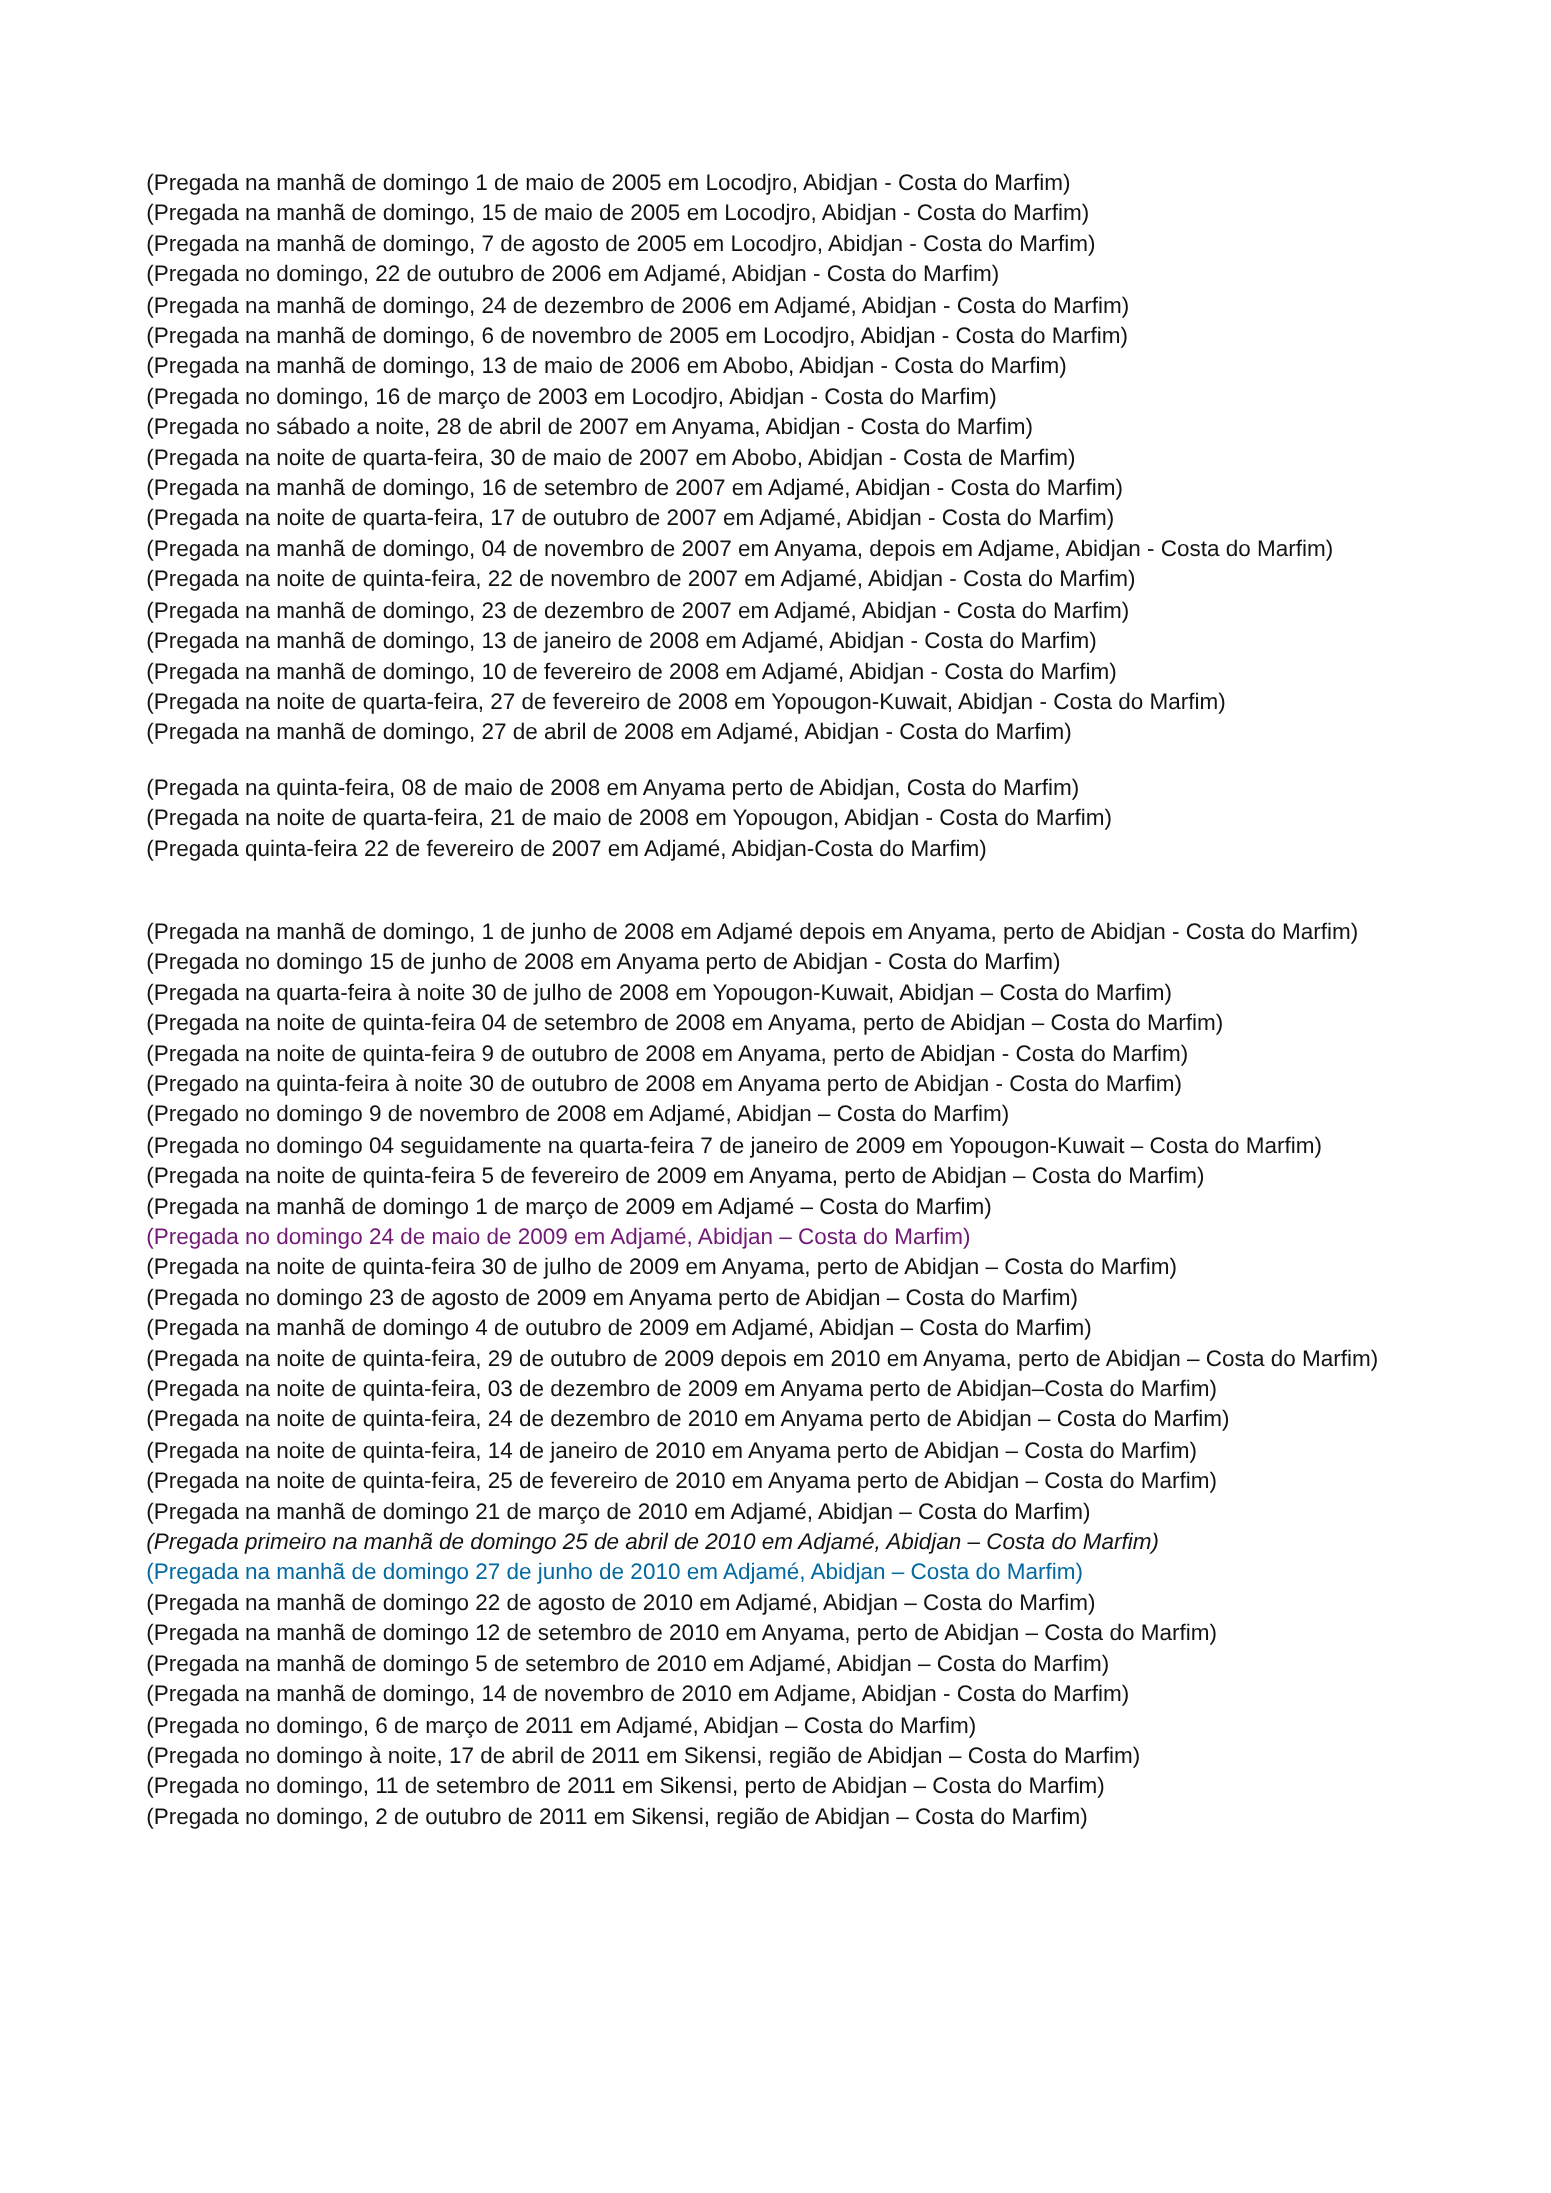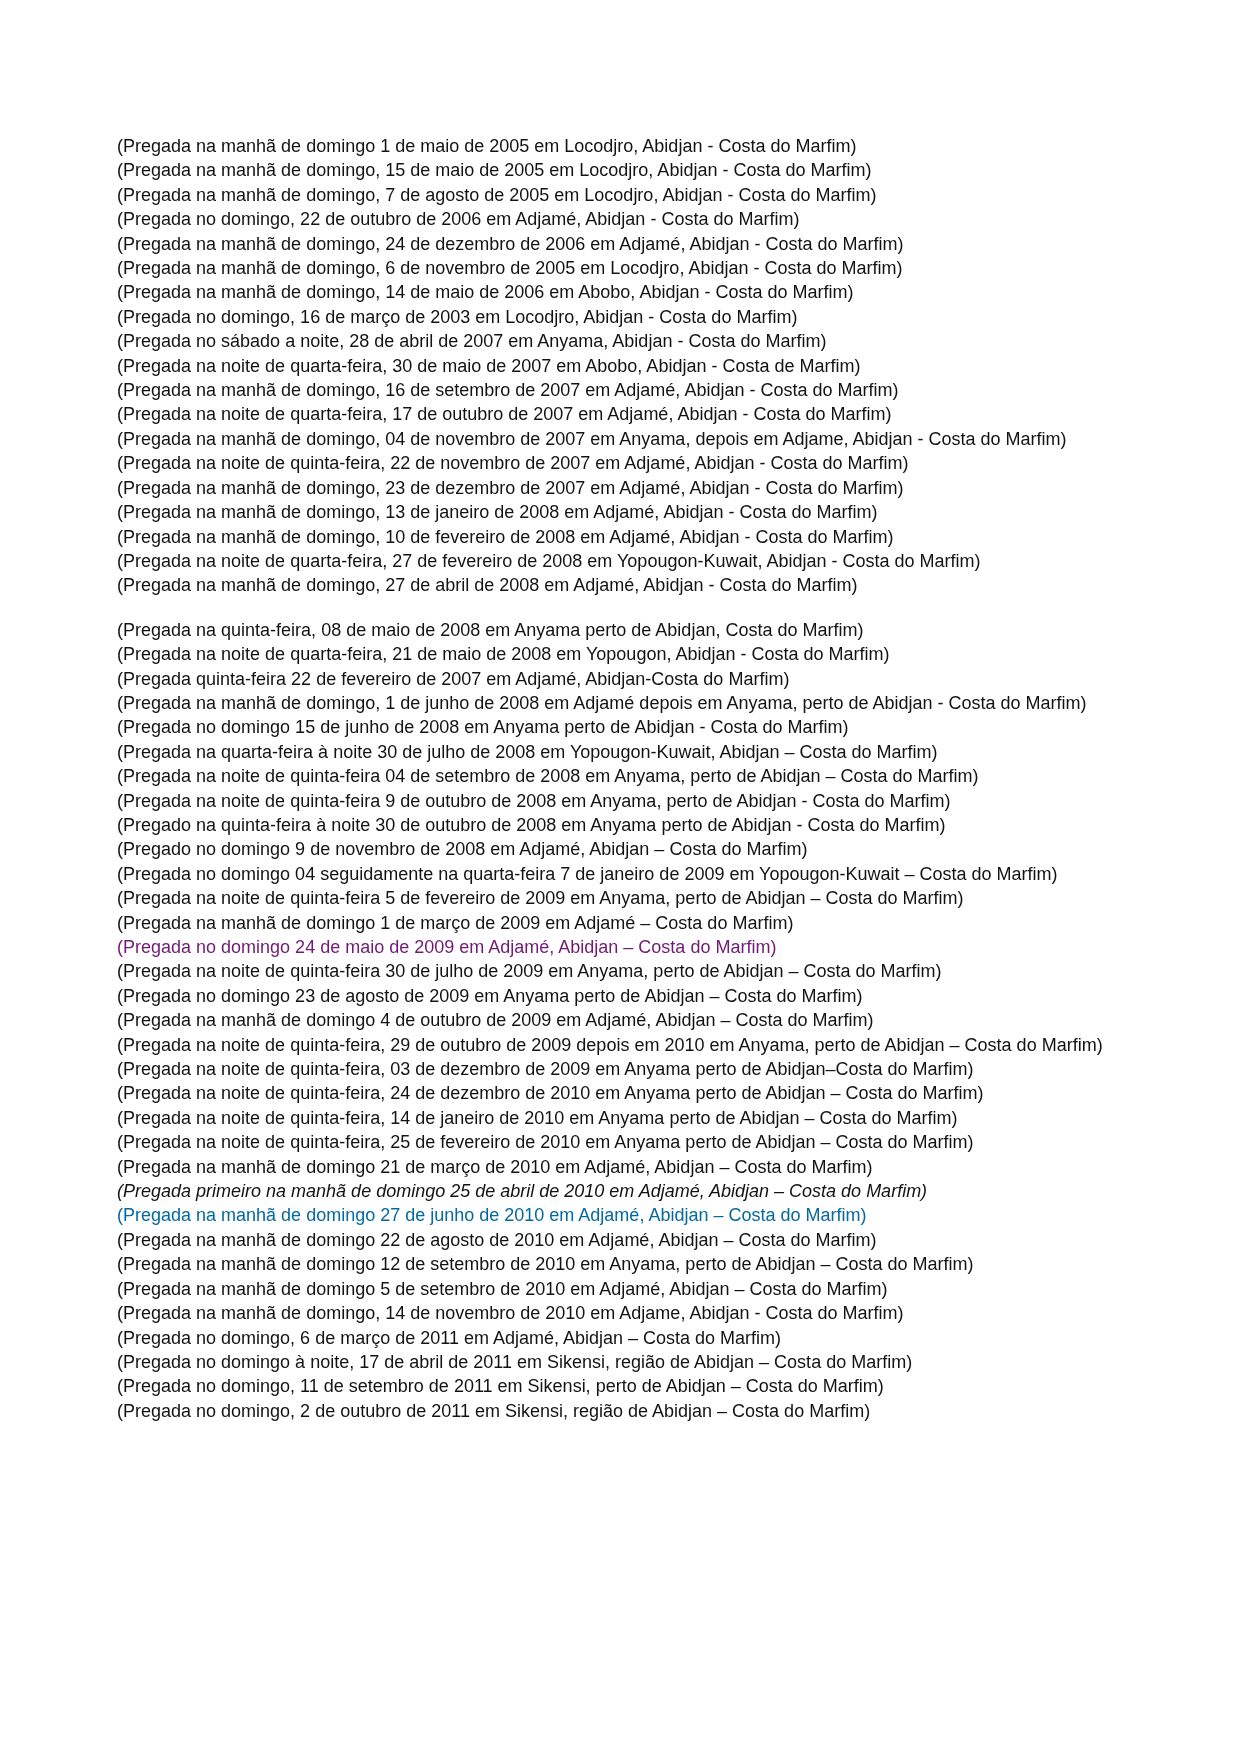--- a/index.html
+++ b/index.html
@@ -40,37 +40,37 @@
 <body>
 
 <div class="page" style="background: rgb(255, 255, 255);">
   <div class="text-block" id="lines-container">
       <p class="doc-line" style="color: rgb(19, 19, 19);">(Pregada na manhã de domingo 1 de maio de 2005 em Locodjro, Abidjan - Costa do Marfim)</p>
       <p class="doc-line" style="color: rgb(19, 19, 19);">(Pregada na manhã de domingo, 15 de maio de 2005 em Locodjro, Abidjan - Costa do Marfim)</p>
       <p class="doc-line" style="color: rgb(19, 19, 19);">(Pregada na manhã de domingo, 7 de agosto de 2005 em Locodjro, Abidjan - Costa do Marfim)</p>
       <p class="doc-line" style="color: rgb(19, 19, 19);">(Pregada no domingo, 22 de outubro de 2006 em Adjamé, Abidjan - Costa do Marfim)</p>
       <p class="doc-line" style="color: rgb(19, 19, 19);">(Pregada na manhã de domingo, 24 de dezembro de 2006 em Adjamé, Abidjan - Costa do Marfim)</p>
       <p class="doc-line" style="color: rgb(19, 19, 19);">(Pregada na manhã de domingo, 6 de novembro de 2005 em Locodjro, Abidjan - Costa do Marfim)</p>
-      <p class="doc-line" style="color: rgb(19, 19, 19);">(Pregada na manhã de domingo, 14 de maio de 2006 em Abobo, Abidjan - Costa do Marfim)</p>
+      <p class="doc-line" style="color: rgb(19, 19, 19);">(Pregada na manhã de domingo, 13 de maio de 2006 em Abobo, Abidjan - Costa do Marfim)</p>
       <p class="doc-line" style="color: rgb(19, 19, 19);">(Pregada no domingo, 16 de março de 2003 em Locodjro, Abidjan - Costa do Marfim)</p>
       <p class="doc-line" style="color: rgb(19, 19, 19);">(Pregada no sábado a noite, 28 de abril de 2007 em Anyama, Abidjan - Costa do Marfim)</p>
       <p class="doc-line" style="color: rgb(19, 19, 19);">(Pregada na noite de quarta-feira, 30 de maio de 2007 em Abobo, Abidjan - Costa de Marfim)</p>
       <p class="doc-line" style="color: rgb(19, 19, 19);">(Pregada na manhã de domingo, 16 de setembro de 2007 em Adjamé, Abidjan - Costa do Marfim)</p>
       <p class="doc-line" style="color: rgb(19, 19, 19);">(Pregada na noite de quarta-feira, 17 de outubro de 2007 em Adjamé, Abidjan - Costa do Marfim)</p>
       <p class="doc-line" style="color: rgb(19, 19, 19);">(Pregada na manhã de domingo, 04 de novembro de 2007 em Anyama, depois em Adjame, Abidjan - Costa do Marfim)</p>
       <p class="doc-line" style="color: rgb(19, 19, 19);">(Pregada na noite de quinta-feira, 22 de novembro de 2007 em Adjamé, Abidjan - Costa do Marfim)</p>
       <p class="doc-line" style="color: rgb(19, 19, 19);">(Pregada na manhã de domingo, 23 de dezembro de 2007 em Adjamé, Abidjan - Costa do Marfim)</p>
       <p class="doc-line" style="color: rgb(19, 19, 19);">(Pregada na manhã de domingo, 13 de janeiro de 2008 em Adjamé, Abidjan - Costa do Marfim)</p>
       <p class="doc-line" style="color: rgb(19, 19, 19);">(Pregada na manhã de domingo, 10 de fevereiro de 2008 em Adjamé, Abidjan - Costa do Marfim)</p>
       <p class="doc-line" style="color: rgb(19, 19, 19);">(Pregada na noite de quarta-feira, 27 de fevereiro de 2008 em Yopougon-Kuwait, Abidjan - Costa do Marfim)</p>
       <p class="doc-line" style="color: rgb(19, 19, 19);">(Pregada na manhã de domingo, 27 de abril de 2008 em Adjamé, Abidjan - Costa do Marfim)</p>
       <p class="doc-line" style="color: rgb(19, 19, 19); margin-top: 20px;">(Pregada na quinta-feira, 08 de maio de 2008 em Anyama perto de Abidjan, Costa do Marfim)</p>
       <p class="doc-line" style="color: rgb(19, 19, 19);">(Pregada na noite de quarta-feira, 21 de maio de 2008 em Yopougon, Abidjan - Costa do Marfim)</p>
       <p class="doc-line" style="color: rgb(19, 19, 19);">(Pregada quinta-feira 22 de fevereiro de 2007 em Adjamé, Abidjan-Costa do Marfim)</p>
-      <p class="doc-line" style="color: rgb(19, 19, 19);">(Pregada na manhã de domingo, 1 de junho de 2008 em Adjamé depois em Anyama, perto de Abidjan - Costa do Marfim)</p>
+      <p class="doc-line" style="color: rgb(19, 19, 19); margin-top: 42px;">(Pregada na manhã de domingo, 1 de junho de 2008 em Adjamé depois em Anyama, perto de Abidjan - Costa do Marfim)</p>
       <p class="doc-line" style="color: rgb(19, 19, 19);">(Pregada no domingo 15 de junho de 2008 em Anyama perto de Abidjan - Costa do Marfim)</p>
       <p class="doc-line" style="color: rgb(19, 19, 19);">(Pregada na quarta-feira à noite 30 de julho de 2008 em Yopougon-Kuwait, Abidjan – Costa do Marfim)</p>
       <p class="doc-line" style="color: rgb(19, 19, 19);">(Pregada na noite de quinta-feira 04 de setembro de 2008 em Anyama, perto de Abidjan – Costa do Marfim)</p>
       <p class="doc-line" style="color: rgb(19, 19, 19);">(Pregada na noite de quinta-feira 9 de outubro de 2008 em Anyama, perto de Abidjan - Costa do Marfim)</p>
       <p class="doc-line" style="color: rgb(19, 19, 19);">(Pregado na quinta-feira à noite 30 de outubro de 2008 em Anyama perto de Abidjan - Costa do Marfim)</p>
       <p class="doc-line" style="color: rgb(19, 19, 19);">(Pregado no domingo 9 de novembro de 2008 em Adjamé, Abidjan – Costa do Marfim)</p>
       <p class="doc-line" style="color: rgb(19, 19, 19);">(Pregada no domingo 04 seguidamente na quarta-feira 7 de janeiro de 2009 em Yopougon-Kuwait – Costa do Marfim)</p>
       <p class="doc-line" style="color: rgb(19, 19, 19);">(Pregada na noite de quinta-feira 5 de fevereiro de 2009 em Anyama, perto de Abidjan – Costa do Marfim)</p>
       <p class="doc-line" style="color: rgb(19, 19, 19);">(Pregada na manhã de domingo 1 de março de 2009 em Adjamé – Costa do Marfim)</p>
       <p class="doc-line" style="color: #701a75;">(Pregada no domingo 24 de maio de 2009 em Adjamé, Abidjan – Costa do Marfim)</p>

